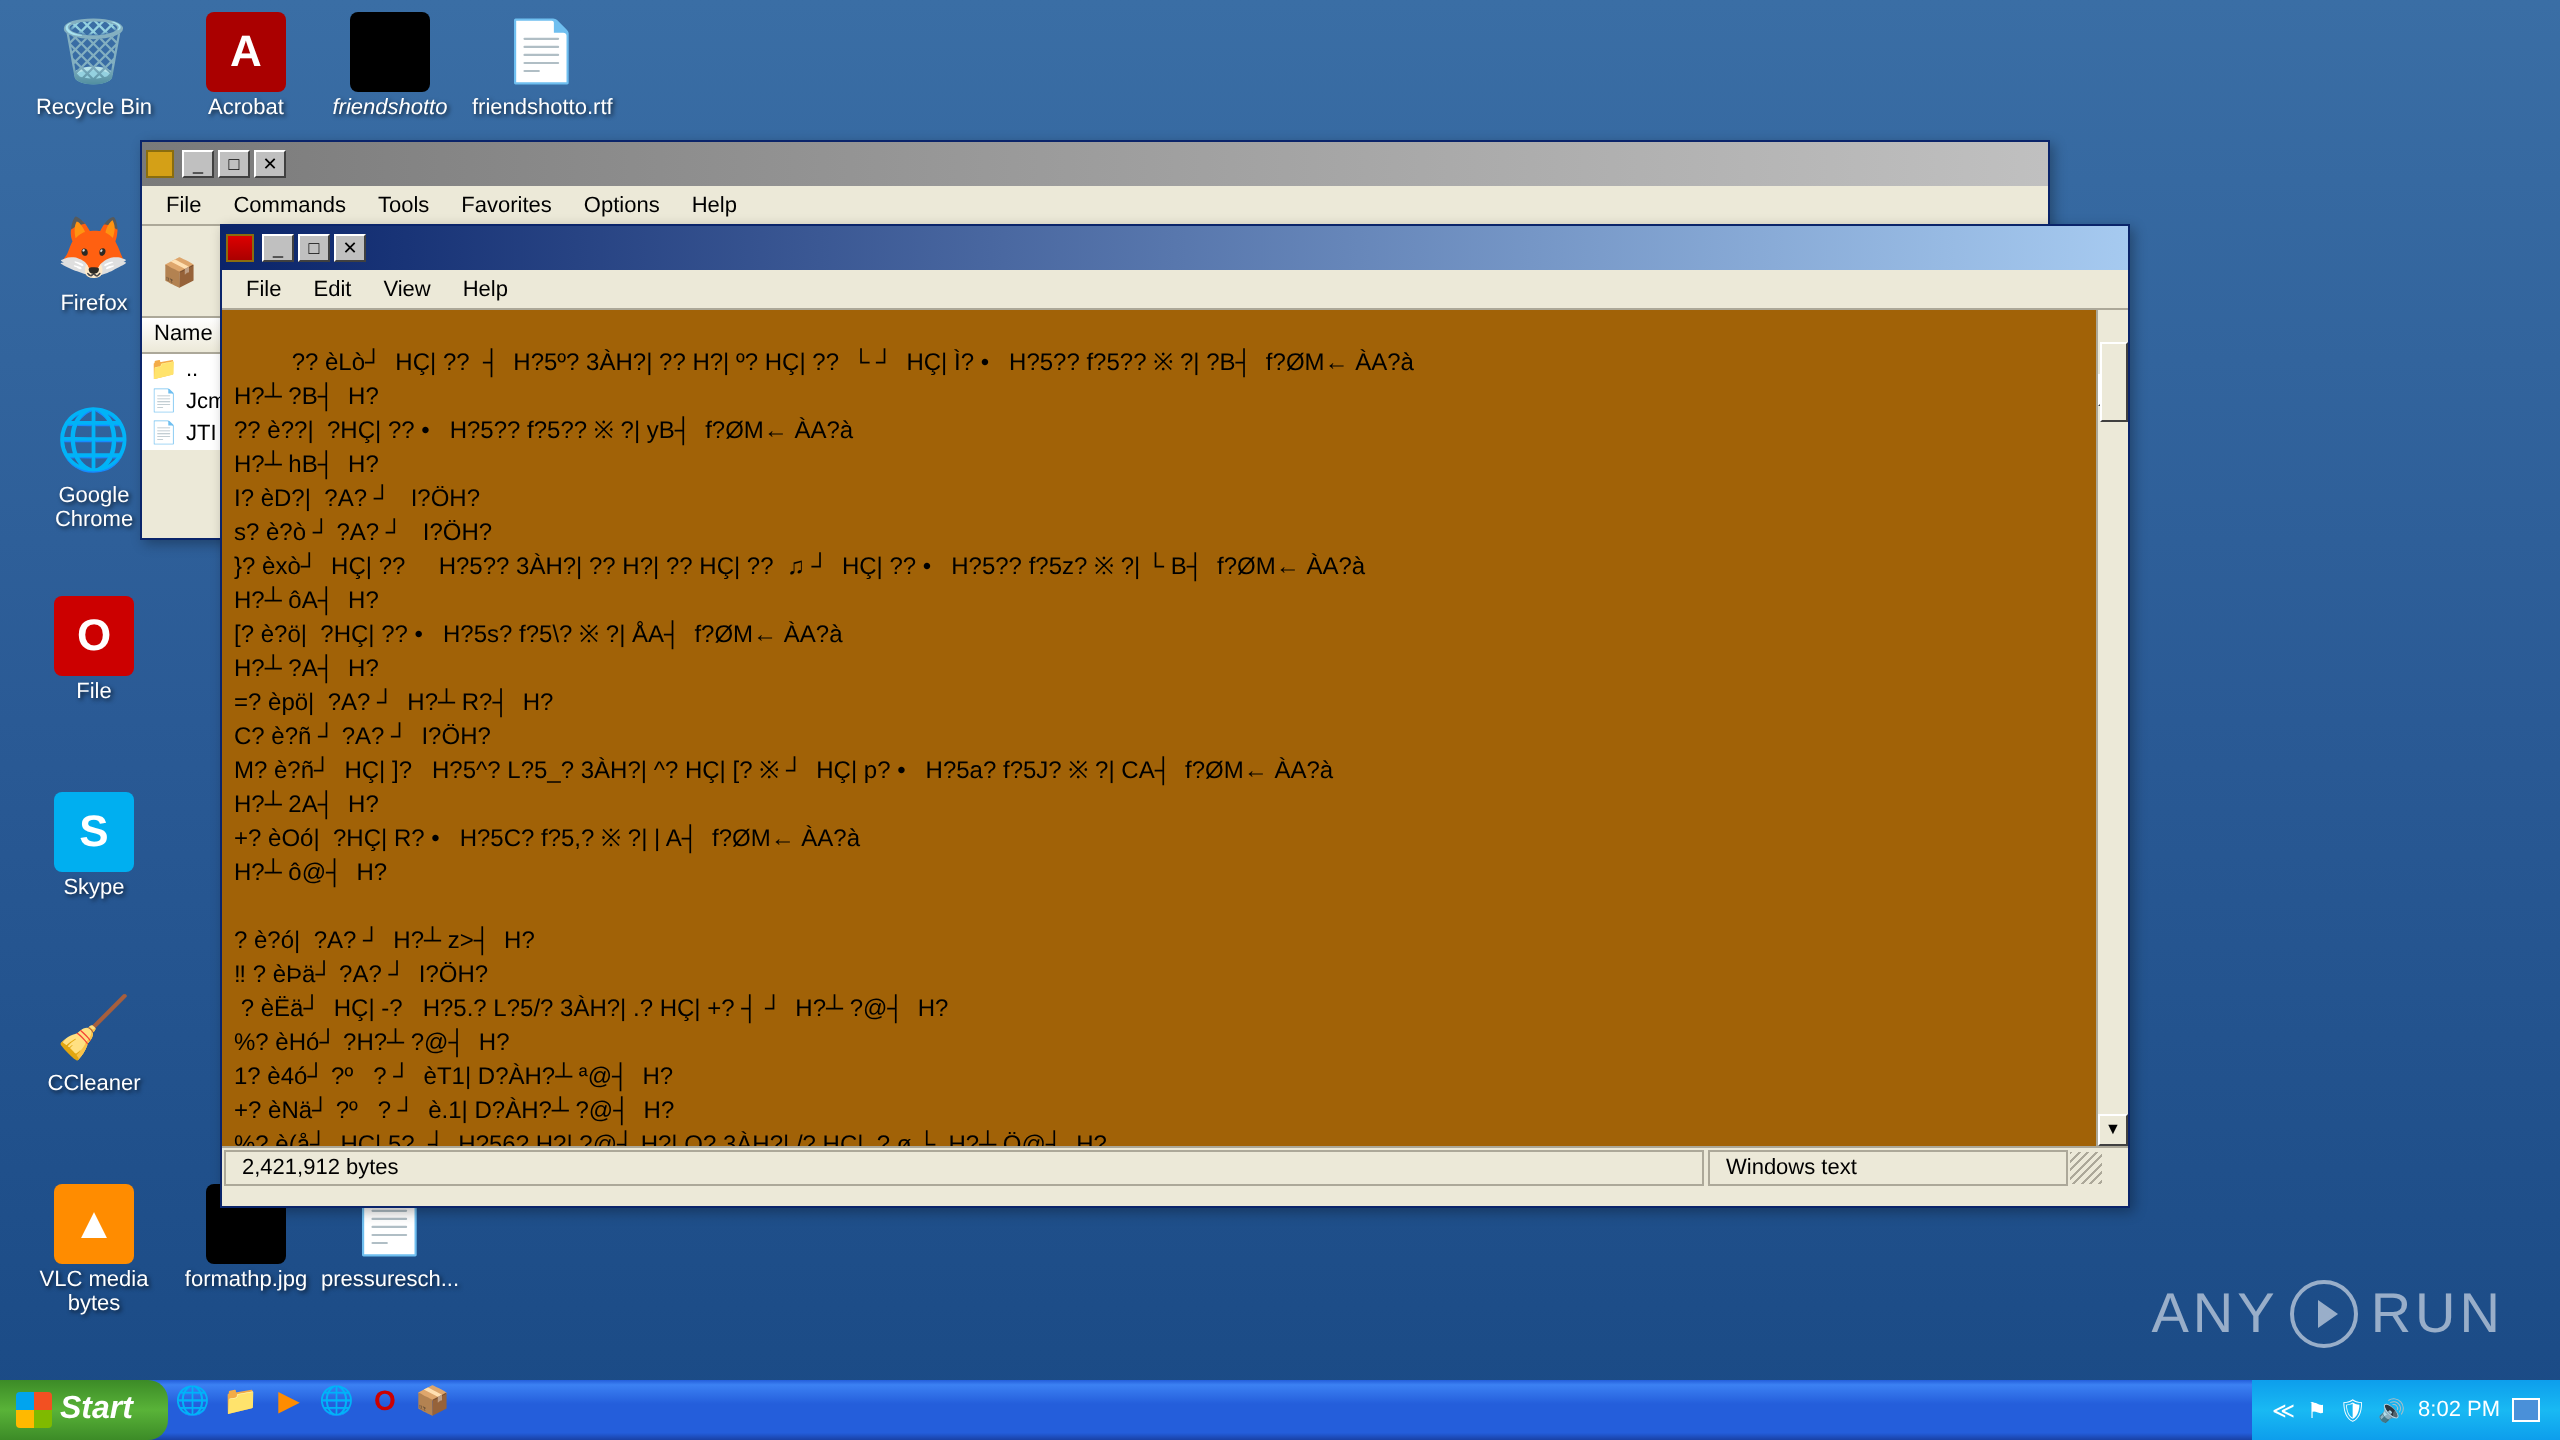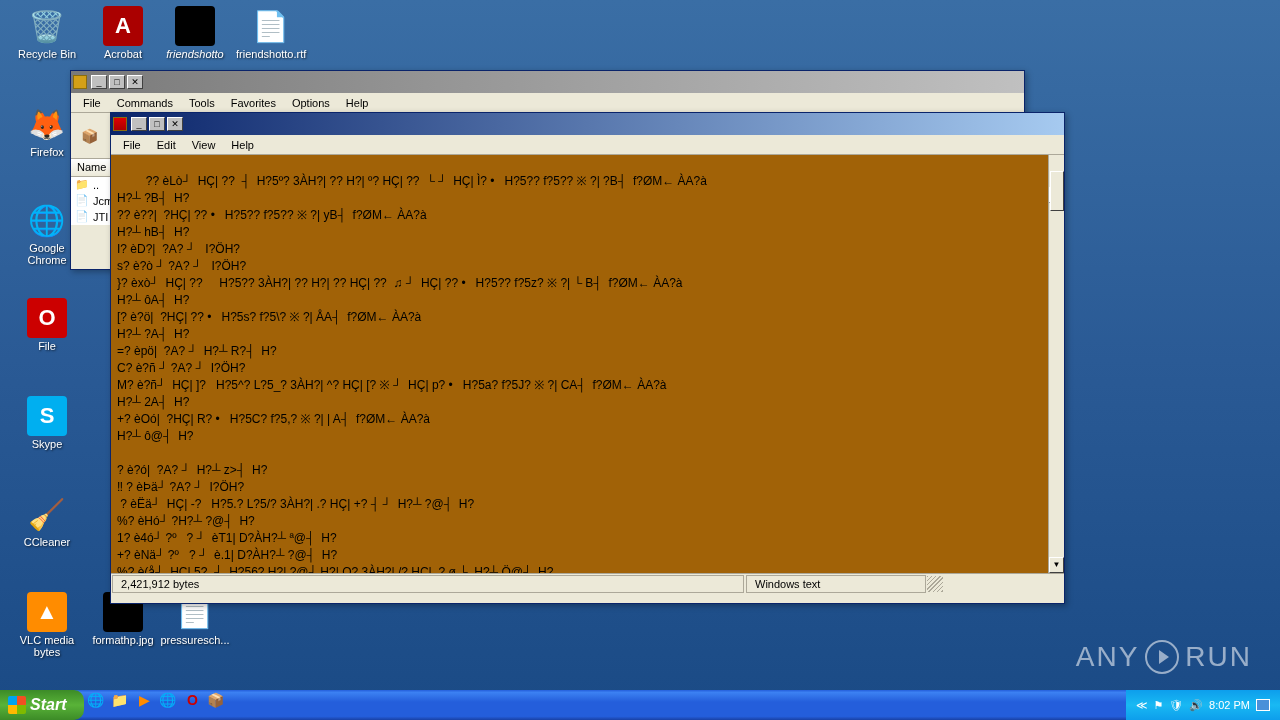--- a/index.html
+++ b/index.html
@@ -186,21 +186,21 @@
 %? è(å┘  HÇ| 5?  ┤  H?56? H?| ?@┤ H?| O? 3ÀH?| /? HÇ| ,? ø └  H?┴ Ö@┤  H?
 &amp;? è?ò┘ ?H?┴ á@┤  H?
 2? è?ò┘ ?A? ┘  H?┴ O=┤  H?</span>
     <div class="scrollbar-v">
       <div class="arrow">▲</div>
       <div class="thumb"></div>
       <div class="arrow" style="position:absolute;bottom:0;width:100%">▼</div>
     </div>
   </div>
   <div class="statusbar">
-    <div class="panel" style="width:632px">2,421,912 bytes</div>
+    <div class="panel" style="width:740px">2,421,912 bytes</div>
     <div class="panel" style="width:180px">Windows text</div>
     <div class="resize-grip"></div>
   </div>
 </div>
 
 <div class="anyrun">
   <span>ANY</span>
   <span class="play"></span>
   <span>RUN</span>
 </div>

